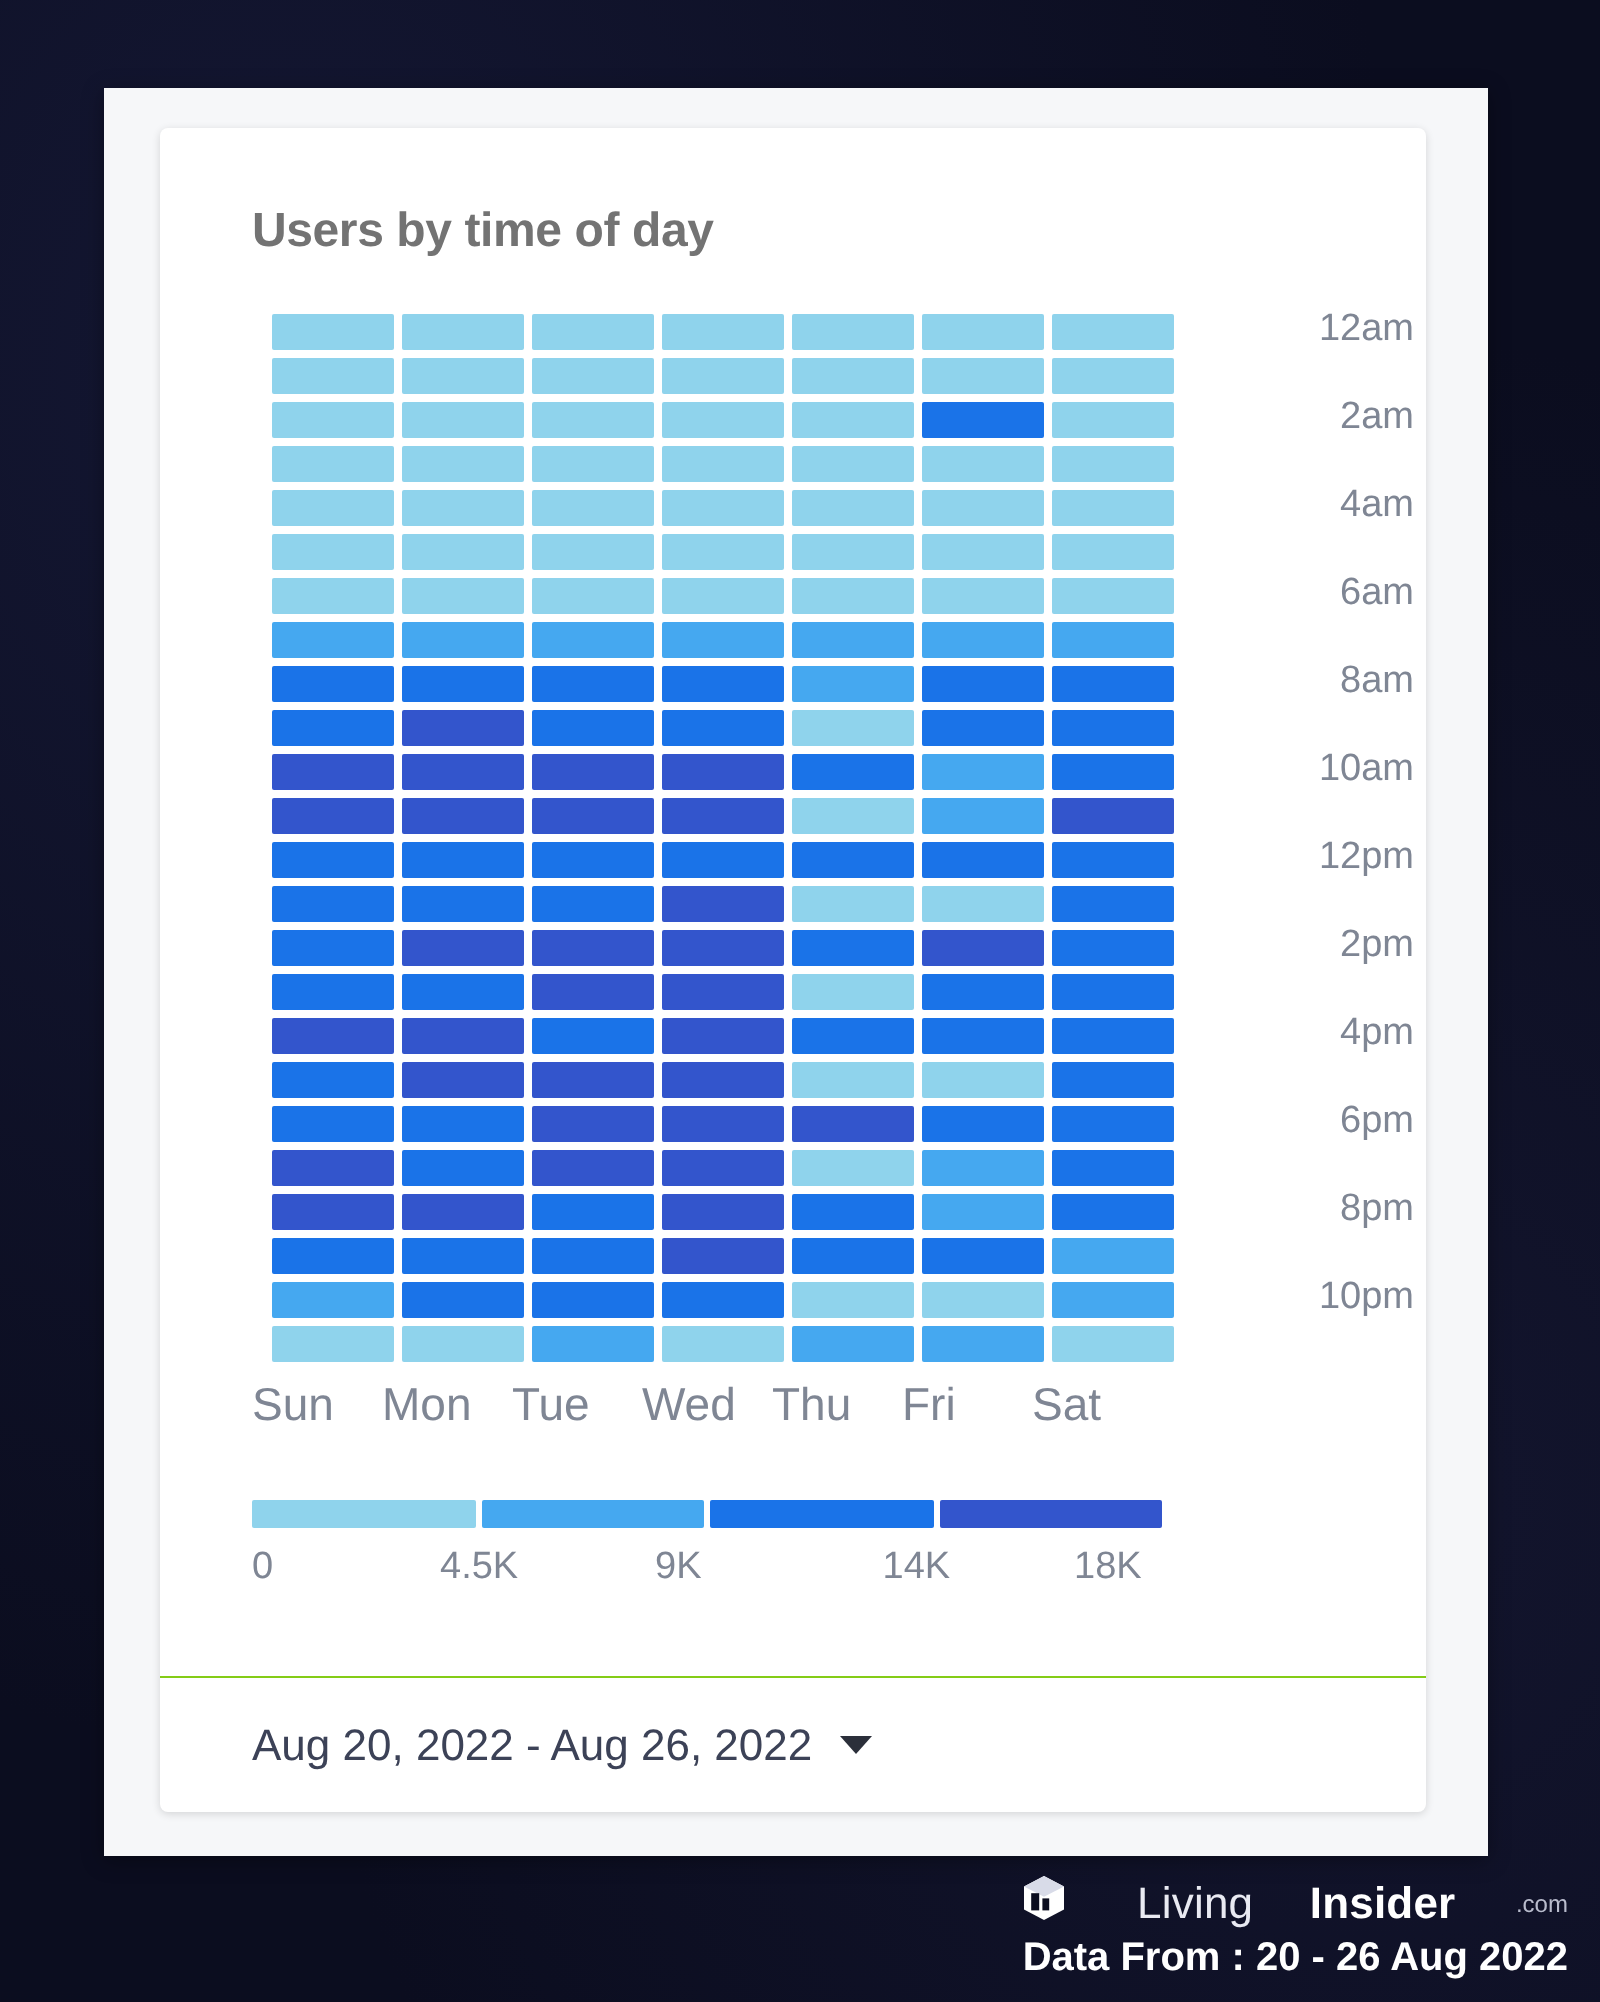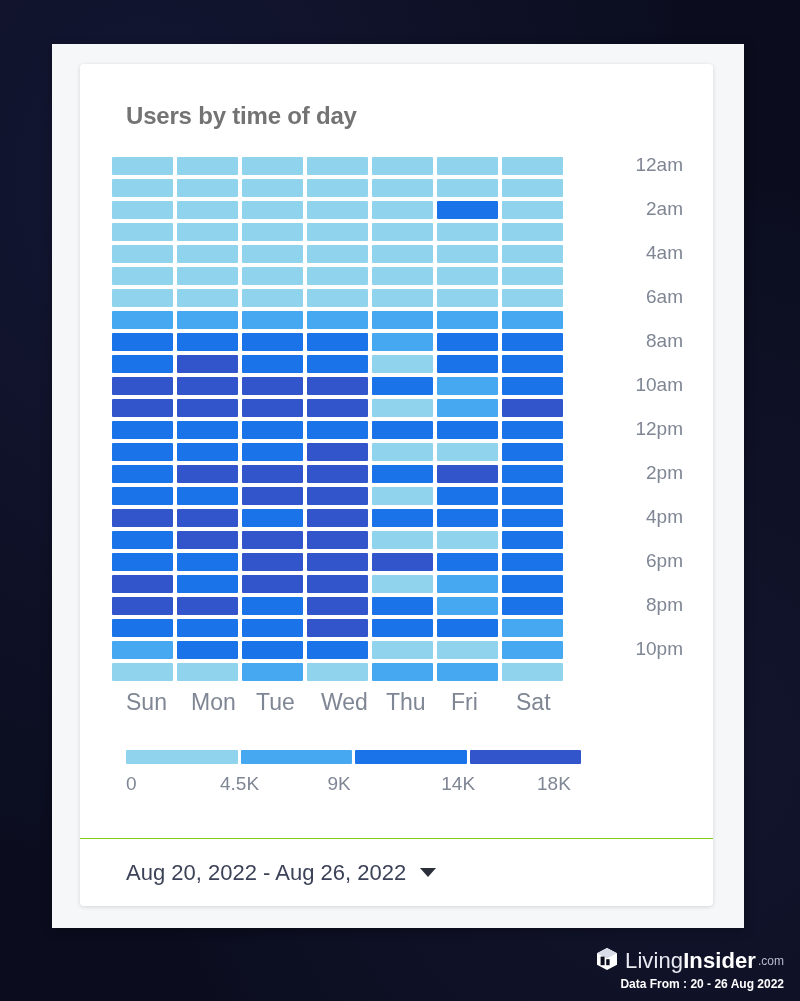--- a/index.html
+++ b/index.html
@@ -51,21 +51,21 @@
     font-size: 24px;
     font-weight: bold;
     color: #737373;
     letter-spacing: -0.2px;
     white-space: nowrap;
   }
 
   
   .heatmap-wrap {
     position: absolute;
-    left: 32px; top: 93px;
+    left: 56px; top: 93px;
     width: 540px;
   }
   .heat-grid {
     position: relative;
     width: 455px;
   }
   .heat-row {
     display: flex;
     height: 22px;
   }
@@ -190,21 +190,21 @@
   .wm-living {
     font-size: 22px; color: #e9eaf2; font-weight: normal;
     letter-spacing: 0.1px;
   }
   .wm-insider {
     font-size: 22px; color: #ffffff; font-weight: bold;
     letter-spacing: 0.1px;
   }
   .wm-com { font-size: 12px; color: #b9bccd; margin-left: 2px; }
   .wm-data {
-    font-size: 12px; font-weight: bold; color: #ffffff;
+    font-size: 20px; font-weight: bold; color: #ffffff;
     white-space: nowrap;
   }
 </style>
 </head>
 <body>
 
 <div id="root">
 
   <div class="outer-panel"></div>
 

